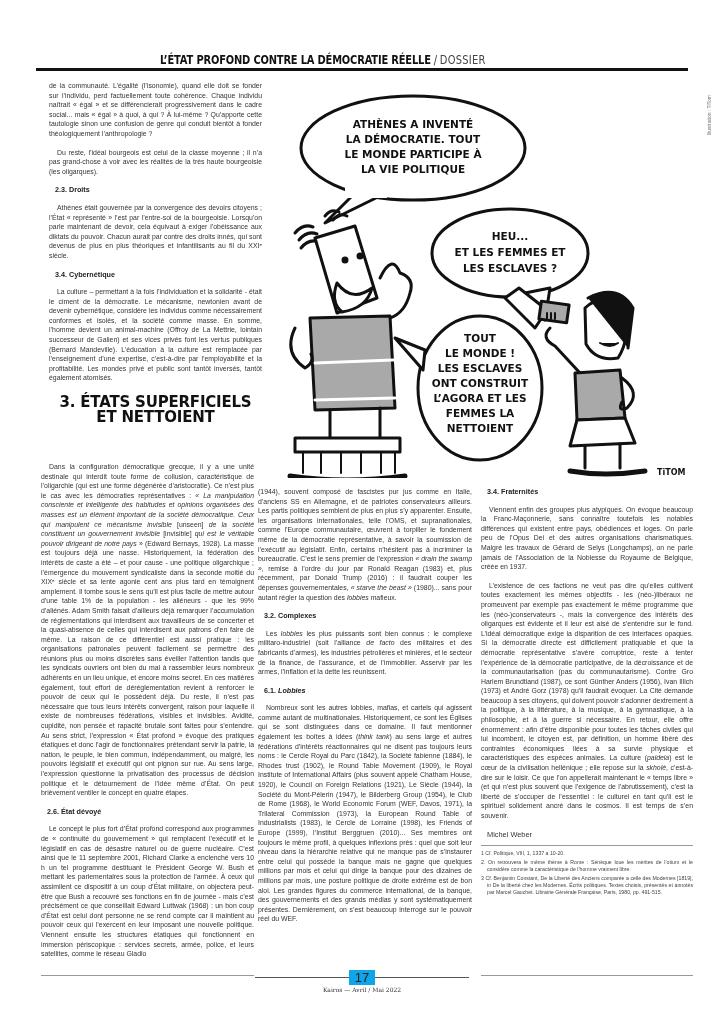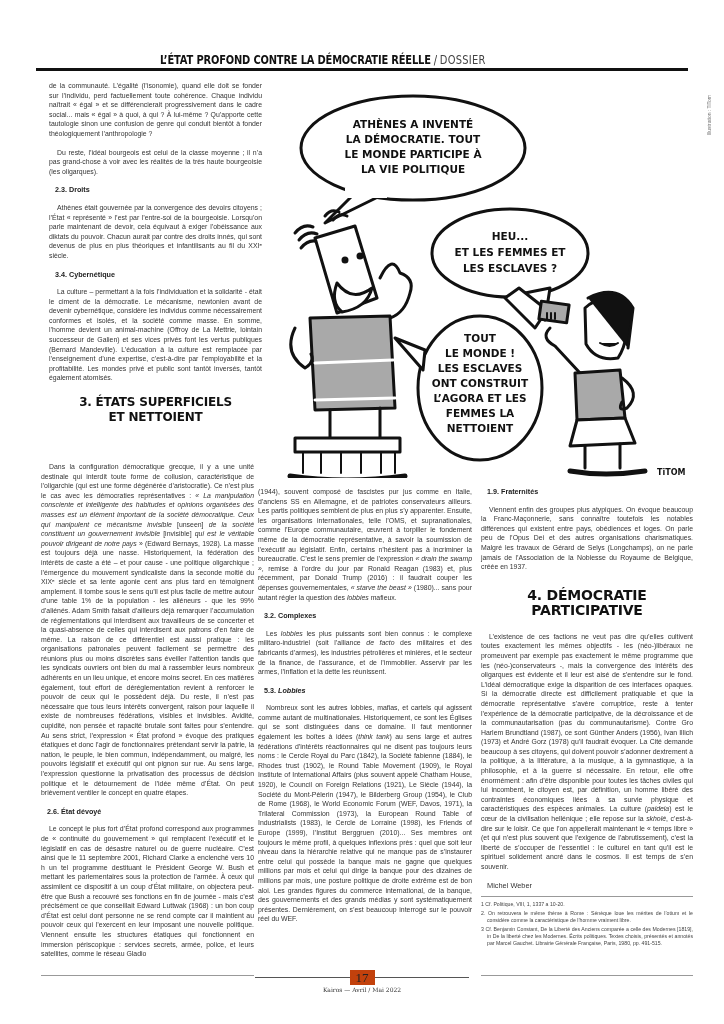--- a/index.html
+++ b/index.html
@@ -5,33 +5,33 @@
   html, body { margin: 0; padding: 0; background: #fff; }
   body { width: 724px; height: 1024px; position: relative; overflow: hidden; font-family: "Liberation Sans", sans-serif; color: #222; }
   .header-title { position: absolute; right: 238px; top: 53px; font-family: "DejaVu Sans", sans-serif; font-weight: bold; font-size: 11.5px; letter-spacing: -0.2px; white-space: nowrap; color: #111; transform: scaleX(0.86); transform-origin: right center; }
   .header-title .sep { font-weight: normal; color: #333; }
   .header-title .tag { font-weight: normal; color: #444; letter-spacing: 0.3px; }
   .header-rule { position: absolute; left: 36px; right: 36px; top: 68px; height: 3px; background: #111; }
   .credit { position: absolute; right: 12px; top: 95px; font-size: 5px; color: #777; writing-mode: vertical-rl; transform: rotate(180deg); }
   .col { position: absolute; font-size: 6.9px; line-height: 9.6px; text-align: justify; color: #333; }
   .col p { margin: 0 0 9px 0; text-indent: 8px; }
   .col h4 { margin: 0 0 8px 6px; font-size: 7.2px; font-weight: bold; color: #222; }
-  .col h2 { margin: 12px 0 14px 0; text-align: center; font-family: "DejaVu Sans", sans-serif; font-weight: bold; font-size: 12px; line-height: 15px; color: #111; letter-spacing: -0.2px; }
+  .col h2 { margin: 12px 0 14px 0; text-align: center; font-family: "DejaVu Sans", sans-serif; font-weight: bold; font-size: 15px; line-height: 15px; color: #111; letter-spacing: -0.2px; }
   .col1a { left: 41px; top: 81px; width: 213px; margin-left: 8px; }
   .col1b { left: 41px; top: 462px; width: 213px; }
   .col2 { left: 258px; top: 487px; width: 214px; }
   .col3 { left: 481px; top: 487px; width: 212px; }
   .author { margin: 4px 0 6px 6px; font-weight: normal; font-size: 7.4px; }
   .fn-rule { height: 1px; background: #999; margin: 4px 0 4px 0; }
   .footnotes { font-size: 5.2px; line-height: 7px; color: #444; }
   .footnotes div { margin-bottom: 2px; padding-left: 6px; text-indent: -6px; }
   .fn-end-rule { position: absolute; left: 481px; width: 212px; top: 975px; height: 1px; background: #999; }
   .col1-end-rule { position: absolute; left: 41px; width: 213px; top: 975px; height: 1px; background: #999; }
   .folio { position: absolute; left: 0; right: 0; top: 968px; text-align: center; }
-  .folio .num { font-family: Liberation Serif, serif; font-size: 13px; color: #222; background: #c2410c; padding: 0 6px; position: relative; z-index: 1; }
+  .folio .num { font-family: Liberation Sans, sans-serif; font-size: 13px; color: #222; background: #0ea5e9; padding: 0 6px; position: relative; z-index: 1; }
   .folio .line { position: absolute; left: 255px; right: 255px; top: 9px; height: 1px; background: #555; }
   .folio .mag { font-family: "DejaVu Serif", serif; font-size: 6px; color: #333; margin-top: 0px; }
   .cartoon { position: absolute; left: 285px; top: 88px; width: 400px; height: 390px; }
   .bubble-text { font-family: "DejaVu Sans", sans-serif; font-weight: bold; font-size: 10.5px; fill: #111; text-anchor: middle; }
   em { font-style: italic; }
 </style>
 </head>
 <body>
 
 <div class="header-title">
@@ -55,28 +55,27 @@
   <p><span>Dans la configuration démocratique grecque, il y a une unité destinale qui interdit toute forme de collusion, caractéristique de l’oligarchie (qui est une forme dégénérée d’aristocratie). Ce n’est plus le cas avec les démocraties représentatives : </span><em>« La manipulation consciente et intelligente des habitudes et opinions organisées des masses est un élément important de la société démocratique. Ceux qui manipulent ce mécanisme invisible</em><span> [unseen] </span><em>de la société constituent un gouvernement invisible</em><span> [invisible] </span><em>qui est le véritable pouvoir dirigeant de notre pays</em><span> » (Edward Bernays, 1928). La masse est toujours déjà une nasse. Historiquement, la fédération des intérêts de caste a été – et pour cause - une politique oligarchique ; l’émergence du mouvement syndicaliste dans la seconde moitié du XIXᵉ siècle et sa lente agonie cent ans plus tard en témoignent amplement. Il tombe sous le sens qu’il est plus facile de mettre autour d’une table 1% de la population - les aliéneurs - que les 99% d’aliénés. Adam Smith faisait d’ailleurs déjà remarquer l’accumulation de réglementations qui interdisent aux travailleurs de se concerter et la quasi-absence de celles qui interdisent aux patrons d’en faire de même. La raison de ce différentiel est aussi pratique : les organisations patronales peuvent facilement se permettre des réunions plus ou moins discrètes sans éveiller l’attention tandis que les syndicats ouvriers ont bien du mal à rassembler leurs nombreux adhérents en un lieu unique, et encore moins secret. En ces matières également, tout effort de déréglementation revient à renforcer le pouvoir de ceux qui le possèdent déjà. Du reste, il n’est pas nécessaire que tous leurs intérêts convergent, raison pour laquelle il existe de nombreuses fédérations, visibles et invisibles. Avidité, cupidité, non pensée et rapacité brutale sont faites pour s’entendre. Au sens strict, l’expression « État profond » évoque des pratiques étatiques et donc l’agir de fonctionnaires prétendant servir la patrie, la nation, le peuple, le bien commun, indépendamment, ou malgré, les pouvoirs législatif et exécutif qui ont pignon sur rue. Au sens large, l’expression questionne la privatisation des processus de décision politique et le détournement de l’idée même d’État. On peut brièvement ventiler le concept en quatre étapes.</span></p>
   <h4>2.6. État dévoyé</h4>
   <p>Le concept le plus fort d’État profond correspond aux programmes de « continuité du gouvernement » qui remplacent l’exécutif et le législatif en cas de désastre naturel ou de guerre nucléaire. C’est ainsi que le 11 septembre 2001, Richard Clarke a enclenché vers 10 h un tel programme destituant le Président George W. Bush et mettant les parlementaires sous la protection de l’armée. À ceux qui assimilent ce dispositif à un coup d’État militaire, on objectera peut-être que Bush a recouvré ses fonctions en fin de journée - mais c’est précisément ce que conseillait Edward Luttwak (1968) : un bon coup d’État est celui dont personne ne se rend compte car il maintient au pouvoir ceux qui l’exercent en leur imposant une nouvelle politique. Viennent ensuite les structures étatiques qui fonctionnent en immersion périscopique : services secrets, armée, police, et leurs satellites, comme le réseau Gladio</p>
 </div>
 <div class="col1-end-rule"></div>
 
 <div class="col col2">
   <p style="text-indent:0"><span>(1944), souvent composé de fascistes pur jus comme en Italie, d’anciens SS en Allemagne, et de patriotes conservateurs ailleurs. Les partis politiques semblent de plus en plus s’y apparenter. Ensuite, les organisations internationales, telle l’OMS, et supranationales, comme l’Europe communautaire, œuvrent à torpiller le fondement même de la démocratie représentative, à savoir la soumission de l’exécutif au législatif. Enfin, certains n’hésitent pas à incriminer la bureaucratie. C’est le sens premier de l’expression </span><em>« drain the swamp »</em><span>, remise à l’ordre du jour par Ronald Reagan (1983) et, plus récemment, par Donald Trump (2016) : il faudrait couper les dépenses gouvernementales, </span><em>« starve the beast »</em><span> (1980)... sans pour autant régler la question des </span><em>lobbies</em><span> mafieux.</span></p>
   <h4>3.2. Complexes</h4>
   <p><span>Les </span><em>lobbies</em><span> les plus puissants sont bien connus : le complexe militaro-industriel (soit l’alliance </span><em>de facto</em><span> des militaires et des fabricants d’armes), les industries pétrolières et minières, et le secteur de la finance, de l’assurance, et de l’immobilier. Asservir par les armes, l’inflation et la dette les réunissent.</span></p>
-  <h4><span>5.3. </span><em>Lobbies</em></h4>
+  <h4><span>6.1. </span><em>Lobbies</em></h4>
   <p><span>Nombreux sont les autres lobbies, mafias, et cartels qui agissent comme autant de multinationales. Historiquement, ce sont les Églises qui se sont distinguées dans ce domaine. Il faut mentionner également les boîtes à idées (</span><em>think tank</em><span>) au sens large et autres fédérations d’intérêts réactionnaires qui ne disent pas toujours leurs noms : le Cercle Royal du Parc (1842), la Société fabienne (1884), le Rhodes trust (1902), le Round Table Movement (1909), le Royal Institute of International Affairs (plus souvent appelé Chatham House, 1920), le Council on Foreign Relations (1921), Le Siècle (1944), la Société du Mont-Pèlerin (1947), le Bilderberg Group (1954), le Club de Rome (1968), le World Economic Forum (WEF, Davos, 1971), la Trilateral Commission (1973), la European Round Table of Industrialists (1983), le Cercle de Lorraine (1998), les Friends of Europe (1999), l’Institut Berggruen (2010)... Ses membres ont toujours le même profil, à quelques inflexions près : quel que soit leur niveau dans la hiérarchie relative qui ne manque pas de s’instaurer entre celui qui possède la banque mais ne gagne que quelques millions par mois et celui qui dirige la banque pour des dizaines de millions par mois, une posture politique de droite extrême est de bon aloi. Les grandes figures du commerce international, de la banque, des gouvernements et des grands médias y sont systématiquement présentes. Dernièrement, on s’est beaucoup interrogé sur le pouvoir réel du WEF.</span></p>
 </div>
 
 <div class="col col3">
-  <h4>1.9. Fraternités</h4>
+  <h4>3.4. Fraternités</h4>
   <p>Viennent enfin des groupes plus atypiques. On évoque beaucoup la Franc-Maçonnerie, sans connaître toutefois les notables différences qui existent entre pays, obédiences et loges. On parle peu de l’Opus Dei et des autres organisations charismatiques. Malgré les travaux de Gérard de Selys (Longchamps), on ne parle jamais de l’Association de la Noblesse du Royaume de Belgique, créée en 1937.</p>
-  <h2 style="margin-top:16px;font-size:14px;">4. DÉMOCRATIE PARTICIPATIVE</h2>
   <p><span>L’existence de ces factions ne veut pas dire qu’elles cultivent toutes exactement les mêmes objectifs - les (néo-)libéraux ne promeuvent par exemple pas exactement le même programme que les (néo-)conservateurs -, mais la convergence des intérêts des oligarques est évidente et il leur est aisé de s’entendre sur le fond. L’idéal démocratique exige la disparition de ces interfaces opaques. Si la démocratie directe est difficilement pratiquable et que la démocratie représentative s’avère corruptrice, reste à tenter l’expérience de la démocratie participative, de la décroissance et de la communautarisation (pas du communautarisme). Contre Gro Harlem Brundtland (1987), ce sont Günther Anders (1956), Ivan Illich (1973) et André Gorz (1978) qu’il faudrait évoquer. La Cité demande beaucoup à ses citoyens, qui doivent pouvoir s’adonner dextrement à la politique, à la littérature, à la musique, à la gymnastique, à la philosophie, et à la guerre si nécessaire. En retour, elle offre énormément : afin d’être disponible pour toutes les tâches civiles qui lui incombent, le citoyen est, par définition, un homme libéré des contraintes économiques liées à sa survie physique et caractéristiques des espèces animales. La culture (</span><em>paideia</em><span>) est le cœur de la civilisation hellénique ; elle repose sur la </span><em>skholé</em><span>, c’est-à-dire sur le loisir. Ce que l’on appellerait maintenant le « temps libre » (et qui n’est plus souvent que l’exigence de l’abrutissement), c’est la liberté de s’occuper de l’essentiel : le culturel en tant qu’il est le spirituel solidement ancré dans le cosmos. Il est temps de s’en souvenir.</span></p>
   <div class="author">Michel Weber</div>
   <div class="fn-rule"></div>
   <div class="footnotes">
     <div>1 Cf. Politique, VIII, 1, 1337 a 10-20.</div>
     <div>2. On retrouvera le même thème à Rome : Sénèque loue les mérites de l’otium et le considère comme la caractéristique de l’homme vraiment libre.</div>
     <div>3 Cf. Benjamin Constant, De la Liberté des Anciens comparée a celle des Modernes [1819], in De la liberté chez les Modernes. Écrits politiques. Textes choisis, présentés et annotés par Marcel Gauchet. Librairie Générale Française, Paris, 1980, pp. 491-515.</div>
   </div>
 </div>
 <div class="fn-end-rule"></div>

